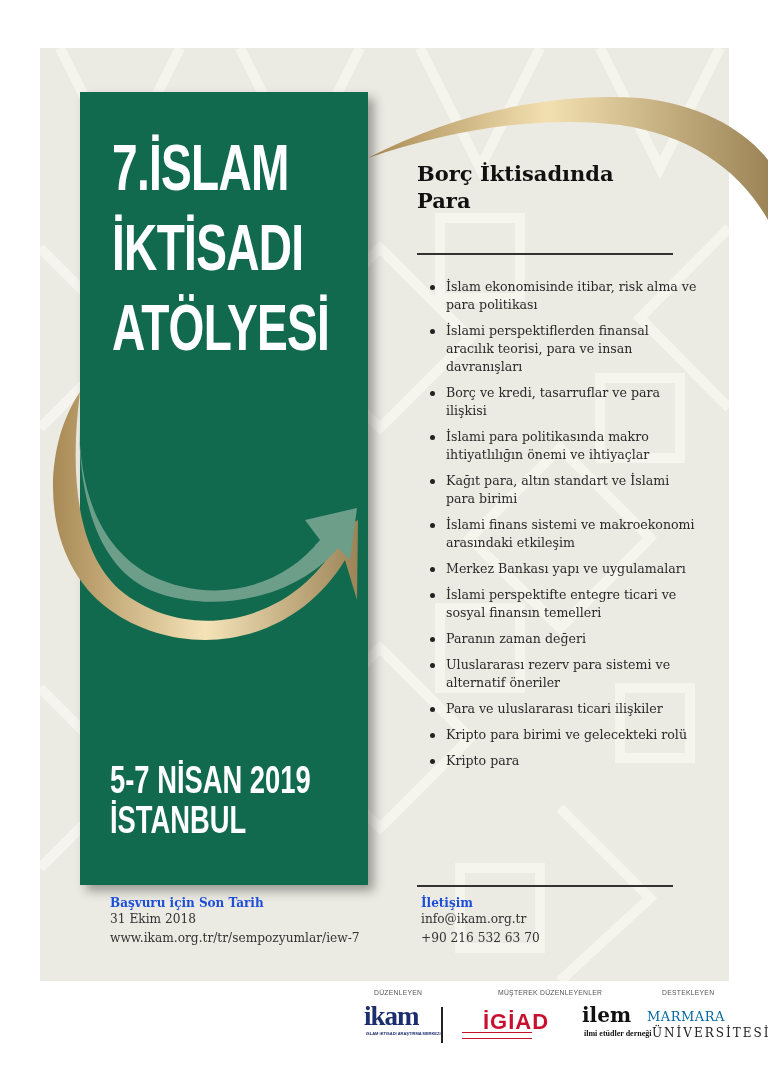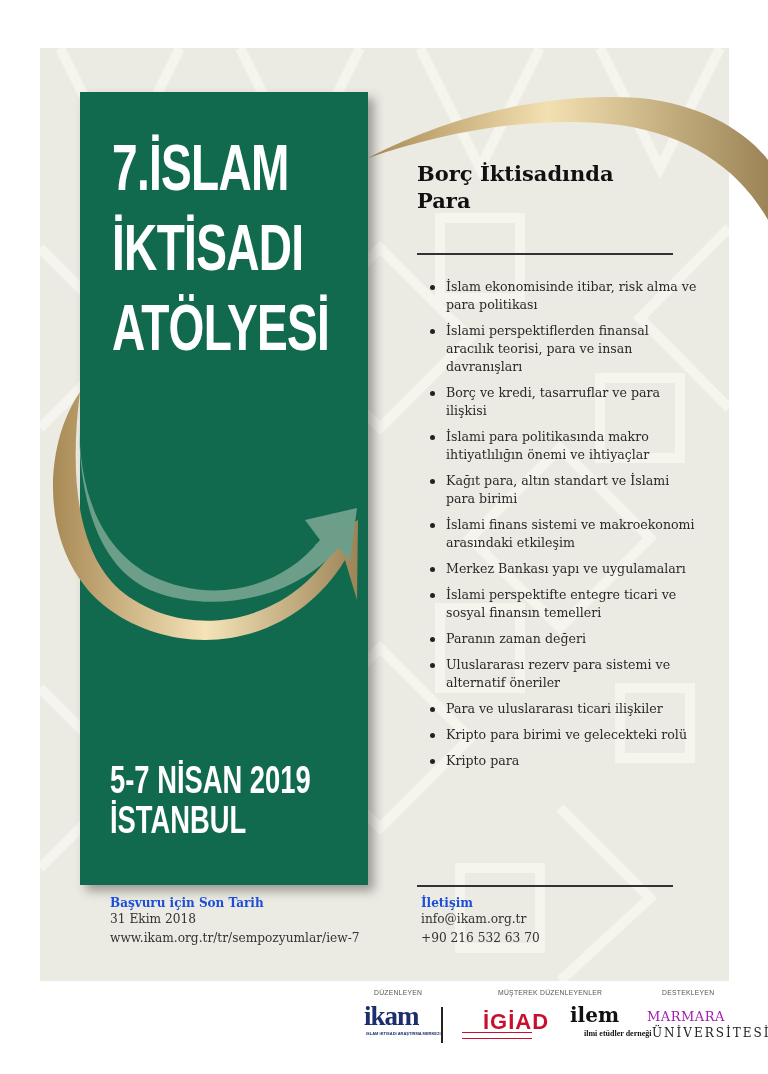--- a/index.html
+++ b/index.html
@@ -21,23 +21,23 @@
   .info-line { font-family:"DejaVu Serif", serif; font-size:12.2px; color:#333; line-height:19px; }
   .deadline { position:absolute; left:110px; top:896px; }
   .contact { position:absolute; left:421px; top:896px; }
   .sponsors { position:absolute; left:360px; top:985px; width:380px; height:70px; }
   .sp-label { position:absolute; font-family:"Liberation Sans", sans-serif; font-size:8px; color:#555; letter-spacing:0.3px; transform:scaleX(0.85); transform-origin:left top; white-space:nowrap; }
   .ikam-logo { position:absolute; left:4px; top:18px; font-family:Liberation Serif, serif; font-weight:bold; font-size:27px; color:#1d2e6e; line-height:26px; letter-spacing:-1px; }
   .ikam-sub { position:absolute; left:6px; top:46px; font-family:"Liberation Sans", sans-serif; font-size:4px; color:#1d2e6e; font-weight:bold; white-space:nowrap; }
   .sep { position:absolute; left:81px; top:22px; width:2px; height:36px; background:#222; }
   .igiad-logo { position:absolute; left:102px; top:24px; font-family:"Liberation Sans", sans-serif; font-weight:bold; font-size:22px; color:#c8102e; letter-spacing:1px;margin-left:21px; }
   .igiad-sub { position:absolute; left:102px; top:47px; width:70px; height:5px; border-top:1px solid #c8102e; border-bottom:1px solid #c8102e; }
-  .ilem-logo { position:absolute; left:210px; top:18px; font-family:"DejaVu Serif", serif; font-weight:bold; font-size:20px; color:#111; }
+  .ilem-logo { position:absolute; left:222px; top:18px; font-family:"DejaVu Serif", serif; font-weight:bold; font-size:20px; color:#111; }
   .ilem-sub { position:absolute; left:196px; top:44px; font-family:Liberation Serif, serif; font-weight:bold; font-size:8px; color:#111; white-space:nowrap;padding-left:28px; }
-  .marmara-logo { position:absolute; left:287px; top:24px; font-family:"DejaVu Serif", serif; font-size:13px; color:#a21caf; letter-spacing:0.5px; }
+  .marmara-logo { position:absolute; left:287px; top:24px; font-family:"DejaVu Serif", serif; font-size:13px; color:#0369a1; letter-spacing:0.5px; }
   .marmara-sub { position:absolute; left:292px; top:41px; font-family:"DejaVu Serif", serif; font-size:12px; color:#222; letter-spacing:2px; white-space:nowrap; }
 </style>
 </head>
 <body>
 
 <div class="panel">
   <svg class="pattern" width="689" height="933" viewBox="0 0 689 933">
     <g stroke="#f6f5ef" stroke-width="10" fill="none" opacity="0.9">
       <path d="M20 0 L80 120 L140 0"></path>
       <path d="M200 0 L260 120 L320 0"></path>

